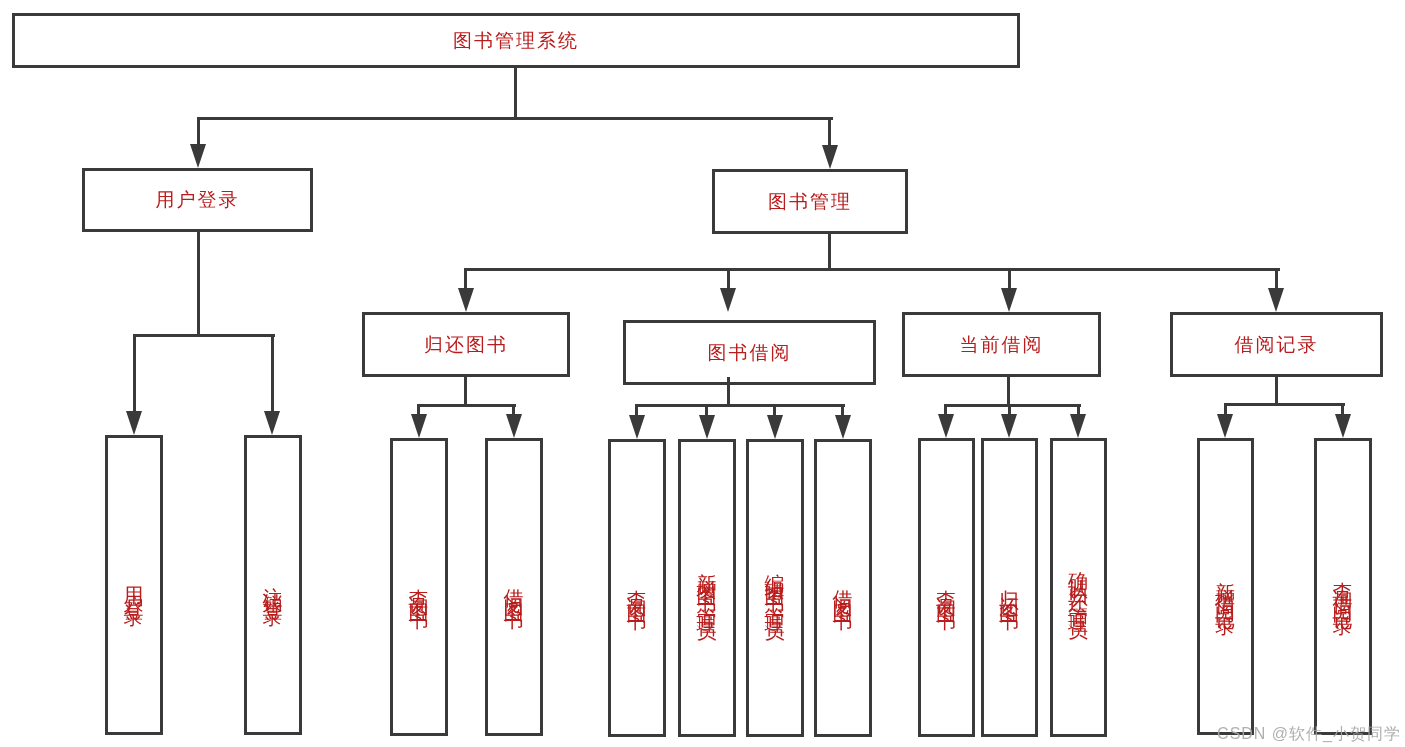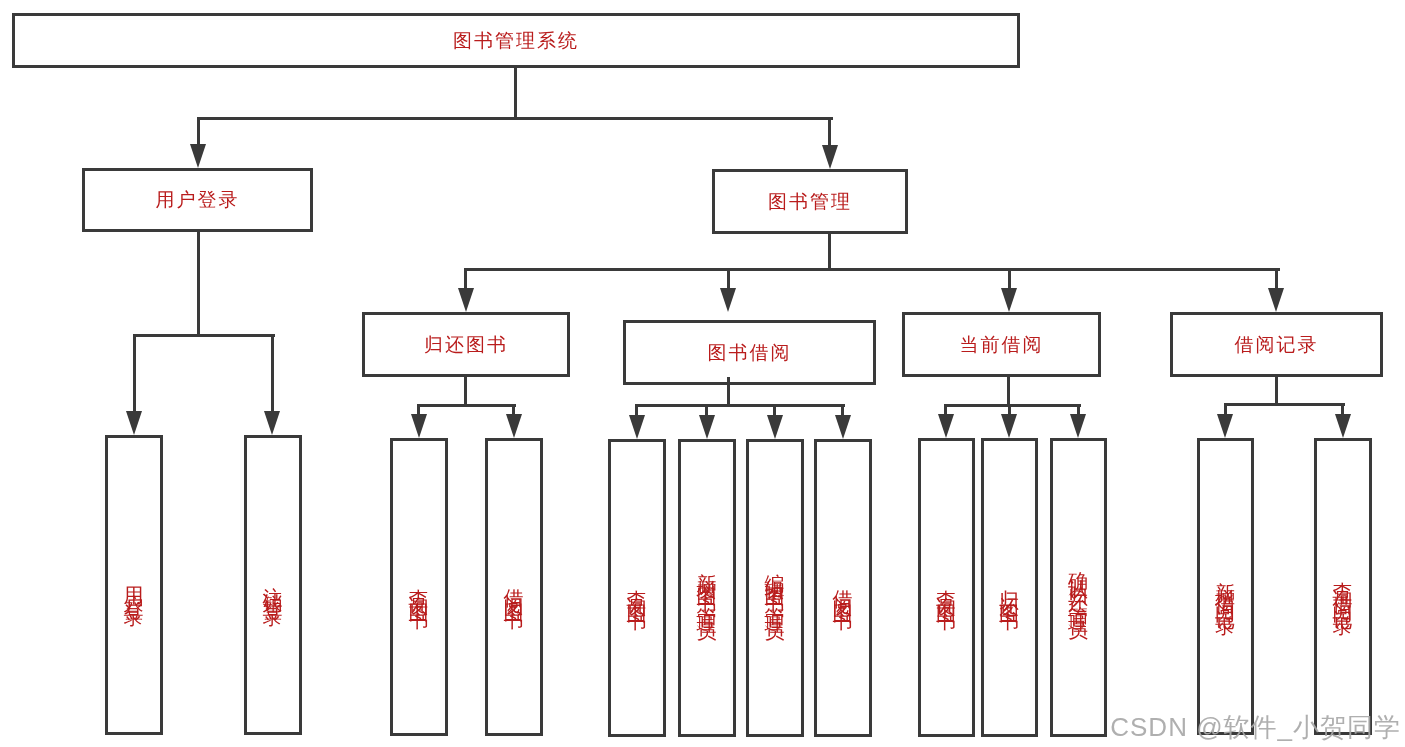--- a/index.html
+++ b/index.html
@@ -21,21 +21,21 @@
   }
   .hline { position:absolute; height:3px; background:#3a3a3a; }
   .vline { position:absolute; width:3px;  background:#3a3a3a; }
   .arrow {
     position:absolute; width:0; height:0;
     border-left:8px solid transparent; border-right:8px solid transparent;
     border-top:24px solid #3a3a3a;
   }
   .watermark {
     position:absolute; right:4px; bottom:2px; z-index:5;
-    font-size:26px; letter-spacing:1px; color:rgba(168,168,168,0.92);
+    font-size:16px; letter-spacing:1px; color:rgba(168,168,168,0.92);
     white-space:nowrap;
   }
 </style>
 </head>
 <body>
 
 <div class="stage">
 
   <div class="node" style="left:12px; top:13px; width:1008px; height:55px;">图书管理系统</div>
 

